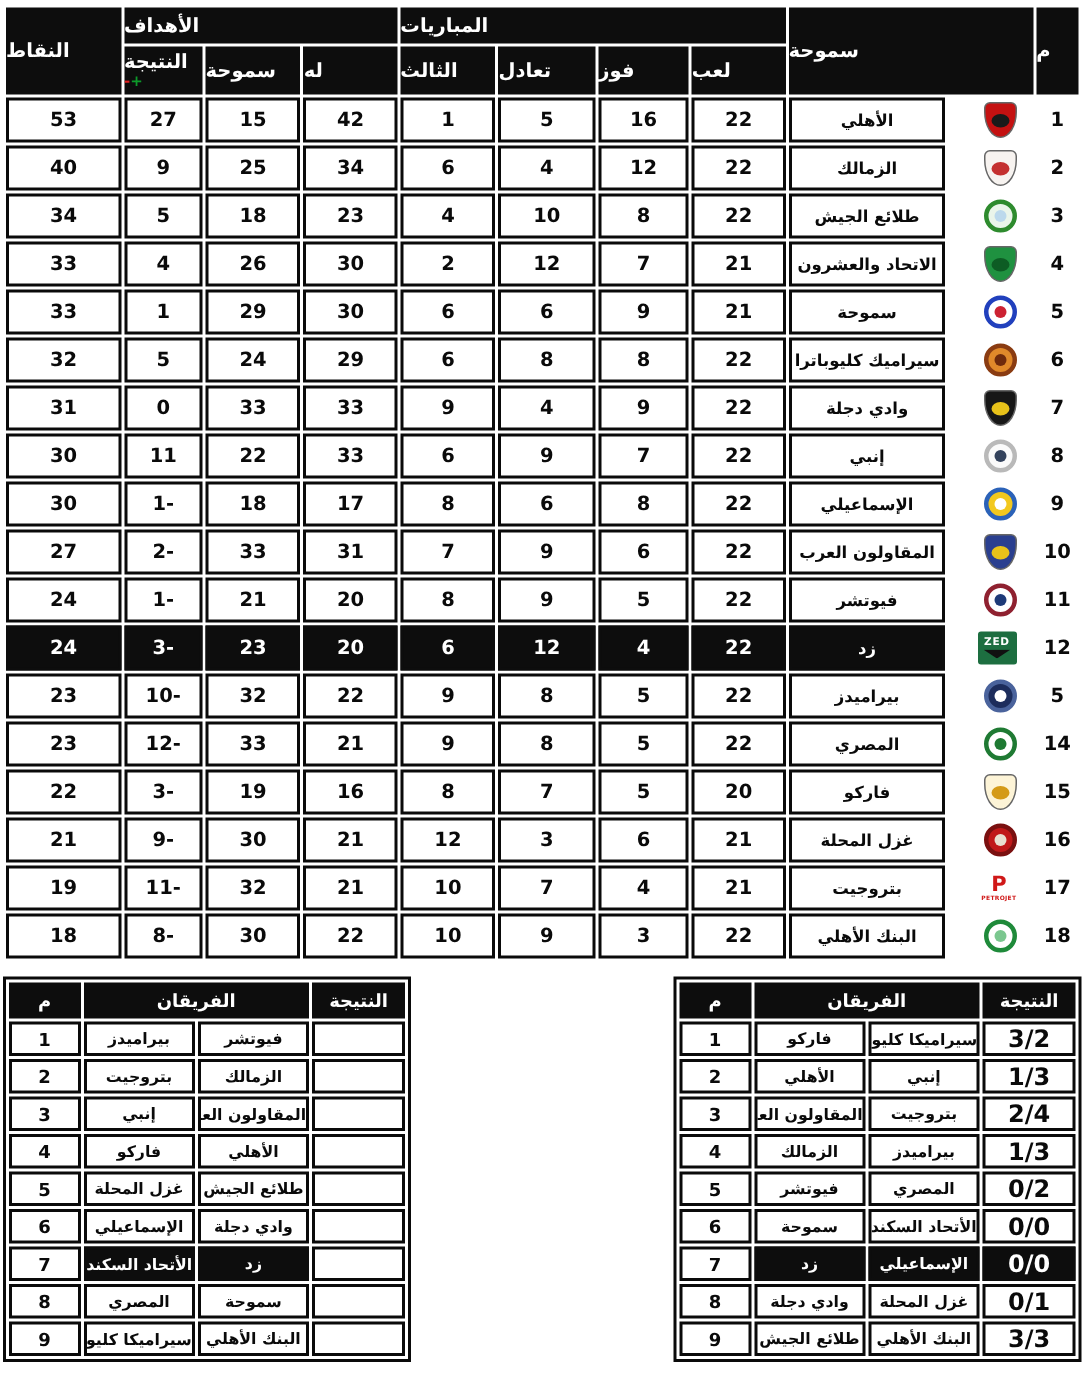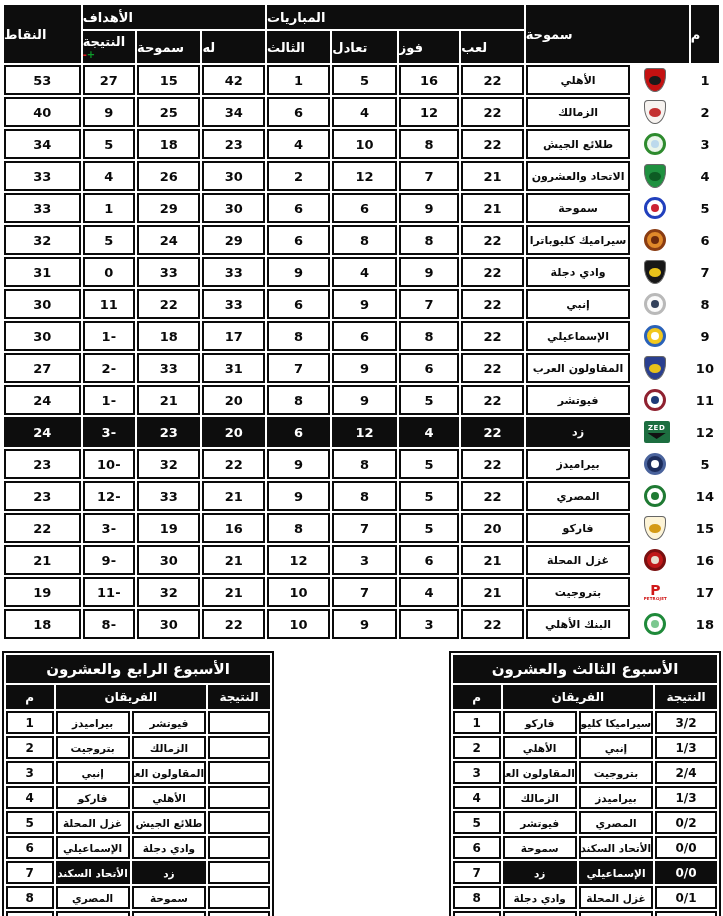--- a/index.html
+++ b/index.html
@@ -22,21 +22,21 @@
     border:2px solid #0a0a0a;background:#fff;text-align:center;vertical-align:middle;
     font-size:13px;height:26px;padding:0;overflow:hidden;white-space:nowrap;
   }
   table.main td.bare{border:none;}
   table.main td.team-cell{font-size:11px;}
   table.main td.hl{background:#0d0d0d;color:#fff;border-color:#0d0d0d;}
   .diff-signs{direction:ltr;font-size:10px;line-height:1;display:block;margin-top:1px;}
   .sign-minus{color:#e02020;}
   .sign-plus{color:#0d9a2a;}
   
-  .logo{width:34px;height:26px;margin:0 auto;display:flex;align-items:center;justify-content:flex-end;}
+  .logo{width:34px;height:26px;margin:0 auto;display:flex;align-items:center;justify-content:flex-start;}
   .lshield{width:22px;height:24px;border-radius:4px 4px 50% 50% / 4px 4px 72% 72%;
     border:1px solid #666;display:flex;align-items:center;justify-content:center;box-sizing:border-box;}
   .lblob{width:12px;height:9px;border-radius:50%;}
   .lcircle{width:16px;height:16px;border-radius:50%;border:3px solid;display:flex;align-items:center;justify-content:center;}
   .ldot{width:8px;height:8px;border-radius:50%;}
   .lzed{width:26px;height:22px;display:flex;flex-direction:column;align-items:center;justify-content:center;border-radius:2px;}
   .lzed .ztext{color:#fff;font-size:7px;line-height:1;letter-spacing:.5px;}
   .lzed .zbase{width:70%;height:6px;margin-top:1px;clip-path:polygon(0 0,100% 0,50% 100%);}
   .lpetro{display:flex;flex-direction:column;align-items:center;line-height:1;}
   .lpetro .pbig{font-size:14px;}
@@ -49,21 +49,21 @@
     font-size:15px;height:28px;vertical-align:middle;
   }
   table.week th{
     background:#0d0d0d;color:#fff;border:none;font-size:12px;height:24px;
     text-align:center;vertical-align:middle;padding:0;
   }
   table.week td{
     border:2px solid #0a0a0a;background:#fff;text-align:center;vertical-align:middle;
     font-size:10.5px;height:19px;padding:0;overflow:hidden;white-space:nowrap;
   }
-  table.week td.res{direction:ltr;font-size:12px;}
+  table.week td.res{direction:ltr;font-size:16px;}
   table.week td.rk{font-size:12px;}
   table.week td.hl{background:#0d0d0d;color:#fff;border-color:#0d0d0d;}
 </style>
 </head>
 <body>
 
 <div class="main-wrap">
   <table class="main">
     <colgroup>
       <col style="width:28px">
@@ -451,23 +451,20 @@
 <div class="bottom">
   <table class="week">
     <colgroup>
         <col style="width:60px">
         <col style="width:72px">
         <col style="width:72px">
         <col style="width:46px">
       </colgroup>
     <thead>
       <tr>
-          <td class="title" colspan="4">الأسبوع الرابع والعشرون</td>
-        </tr>
-      <tr>
         <th>النتيجة</th>
         <th colspan="2">الفريقان</th>
         <th>م</th>
       </tr>
     </thead>
     <tbody id="week24-body">
         <tr>
           <td class="res"></td>
           <td>فيوتشر</td>
           <td>بيراميدز</td>
@@ -526,23 +523,20 @@
 
   <table class="week">
     <colgroup>
         <col style="width:60px">
         <col style="width:72px">
         <col style="width:72px">
         <col style="width:46px">
       </colgroup>
     <thead>
       <tr>
-          <td class="title" colspan="4">الأسبوع الثالث والعشرون</td>
-        </tr>
-      <tr>
         <th>النتيجة</th>
         <th colspan="2">الفريقان</th>
         <th>م</th>
       </tr>
     </thead>
     <tbody id="week23-body">
         <tr>
           <td class="res">3/2</td>
           <td>سيراميكا كليوباترا</td>
           <td>فاركو</td>

